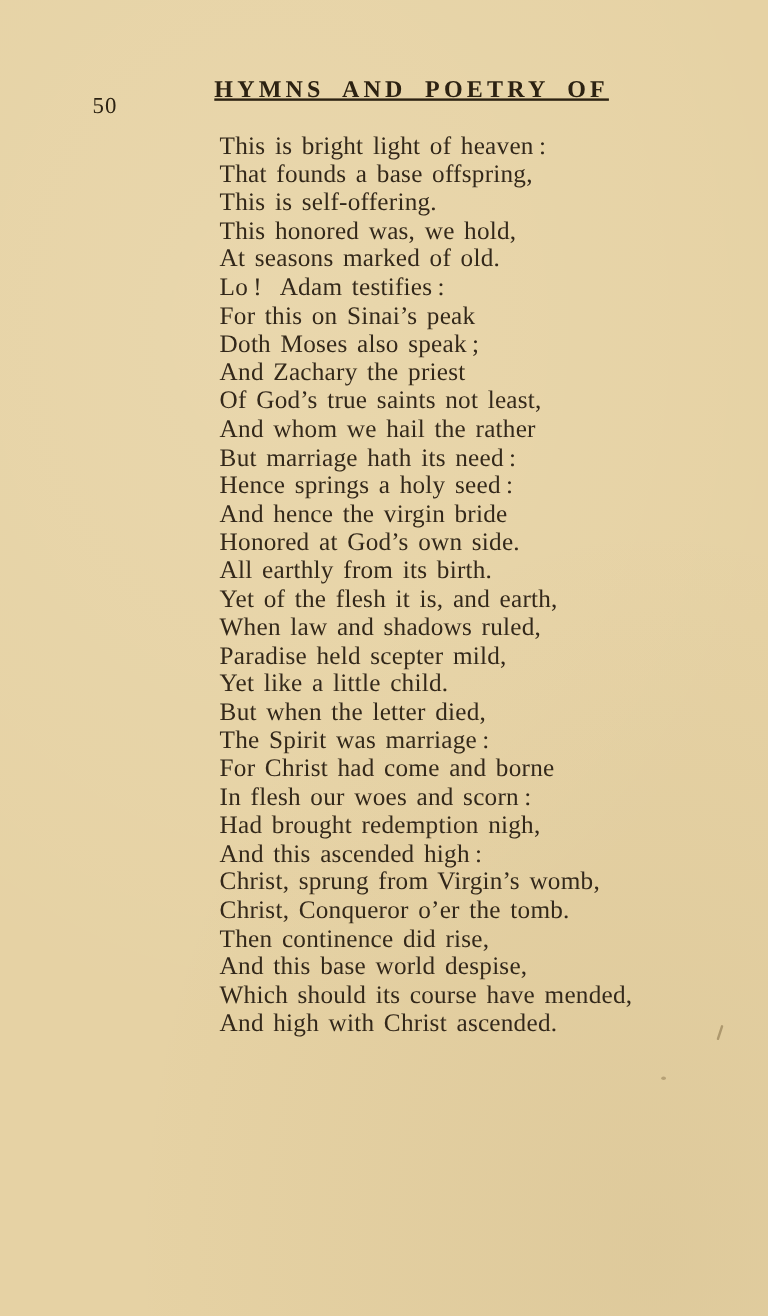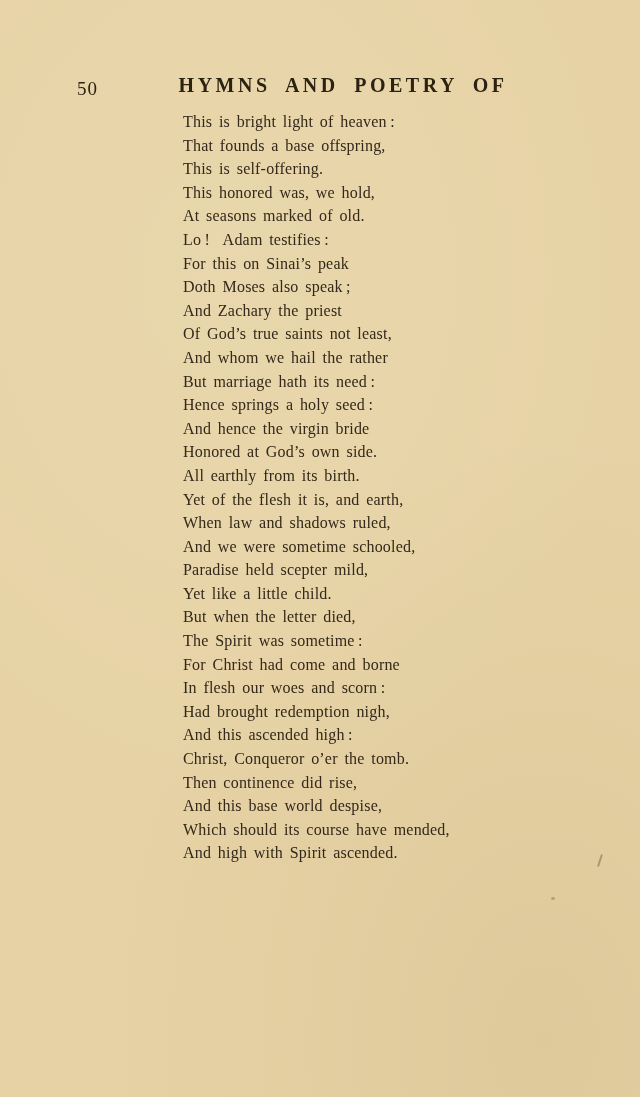--- a/index.html
+++ b/index.html
@@ -30,35 +30,36 @@
     position: absolute;
     left: 77px;
     top: 78px;
     font-size: 19px;
     letter-spacing: 1px;
     color: var(--header-ink);
   }
   .running-header {
     position: absolute;
     left: 343px;
-    top: 74px;
+    top: 64px;
     transform: translateX(-50%);
     white-space: nowrap;
     font-size: 20px;
     font-weight: 700;
     letter-spacing: 3.5px;
     word-spacing: 7px;
     color: var(--header-ink);
+    text-decoration: underline;
   }
   .poem {
     position: absolute;
     left: 183px;
     top: 110px;
     color: var(--ink);
-    font-size: 16px;
+    font-size: 21px;
     line-height: 23.6px;
     word-spacing: 2.5px;
     letter-spacing: 0.2px;
   }
   .poem-line {
     white-space: pre;
   }
   .scratch {
     position: absolute;
     left: 599px;
@@ -97,30 +98,30 @@
       <div class="poem-line">And Zachary the priest</div>
       <div class="poem-line">Of God’s true saints not least,</div>
       <div class="poem-line">And whom we hail the rather</div>
       <div class="poem-line">But marriage hath its need :</div>
       <div class="poem-line">Hence springs a holy seed :</div>
       <div class="poem-line">And hence the virgin bride</div>
       <div class="poem-line">Honored at God’s own side.</div>
       <div class="poem-line">All earthly from its birth.</div>
       <div class="poem-line">Yet of the flesh it is, and earth,</div>
       <div class="poem-line">When law and shadows ruled,</div>
-      <div class="poem-line">And we were sometime schooled,</div>
       <div class="poem-line">Paradise held scepter mild,</div>
       <div class="poem-line">Yet like a little child.</div>
       <div class="poem-line">But when the letter died,</div>
-      <div class="poem-line">The Spirit was sometime :</div>
+      <div class="poem-line">The Spirit was marriage :</div>
       <div class="poem-line">For Christ had come and borne</div>
       <div class="poem-line">In flesh our woes and scorn :</div>
       <div class="poem-line">Had brought redemption nigh,</div>
       <div class="poem-line">And this ascended high :</div>
+      <div class="poem-line">Christ, sprung from Virgin’s womb,</div>
       <div class="poem-line">Christ, Conqueror o’er the tomb.</div>
       <div class="poem-line">Then continence did rise,</div>
       <div class="poem-line">And this base world despise,</div>
       <div class="poem-line">Which should its course have mended,</div>
-      <div class="poem-line">And high with Spirit ascended.</div>
+      <div class="poem-line">And high with Christ ascended.</div>
     </div>
   <div class="scratch"></div>
   <div class="speck"></div>
 </div>
 
 </body></html>

